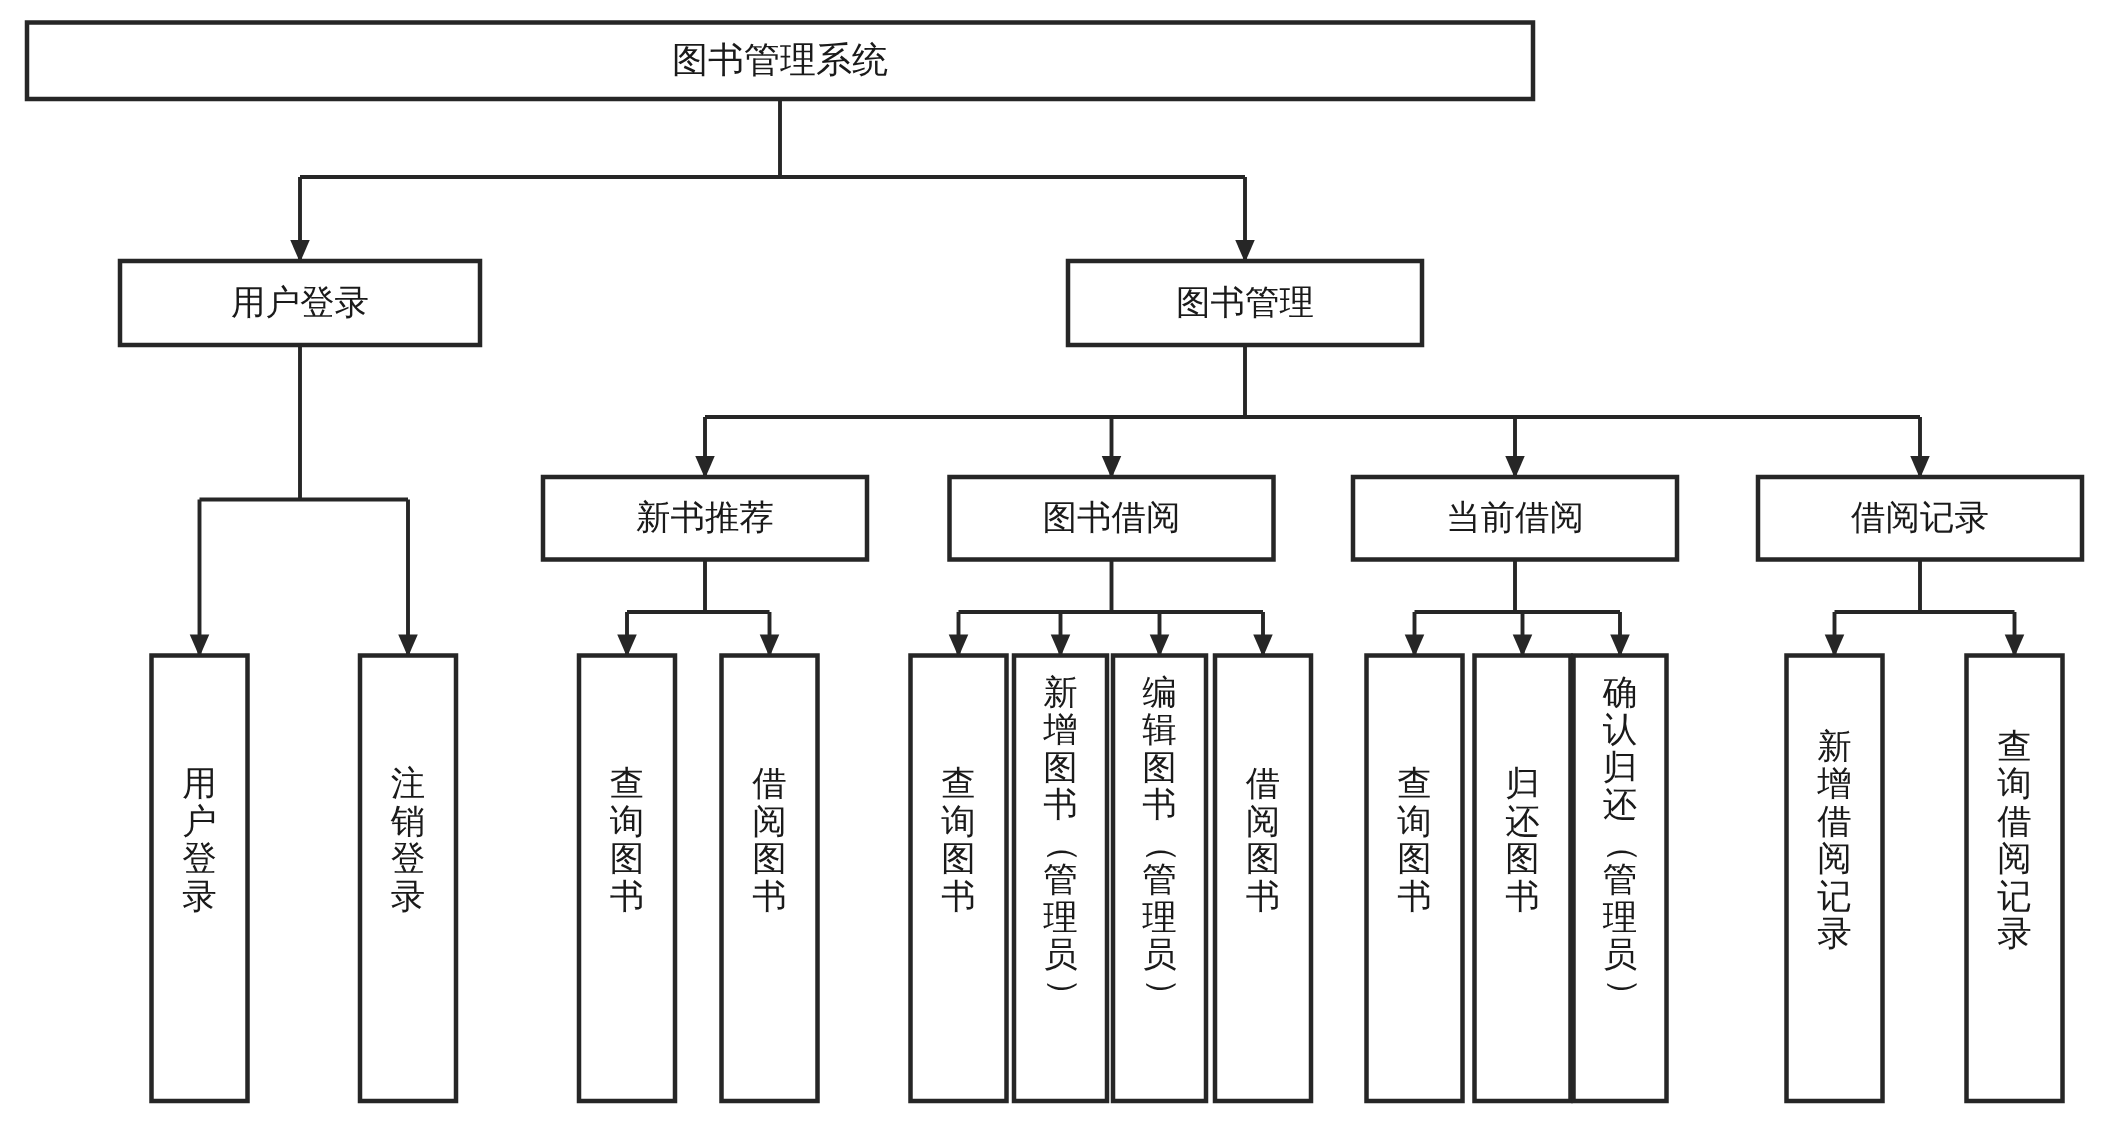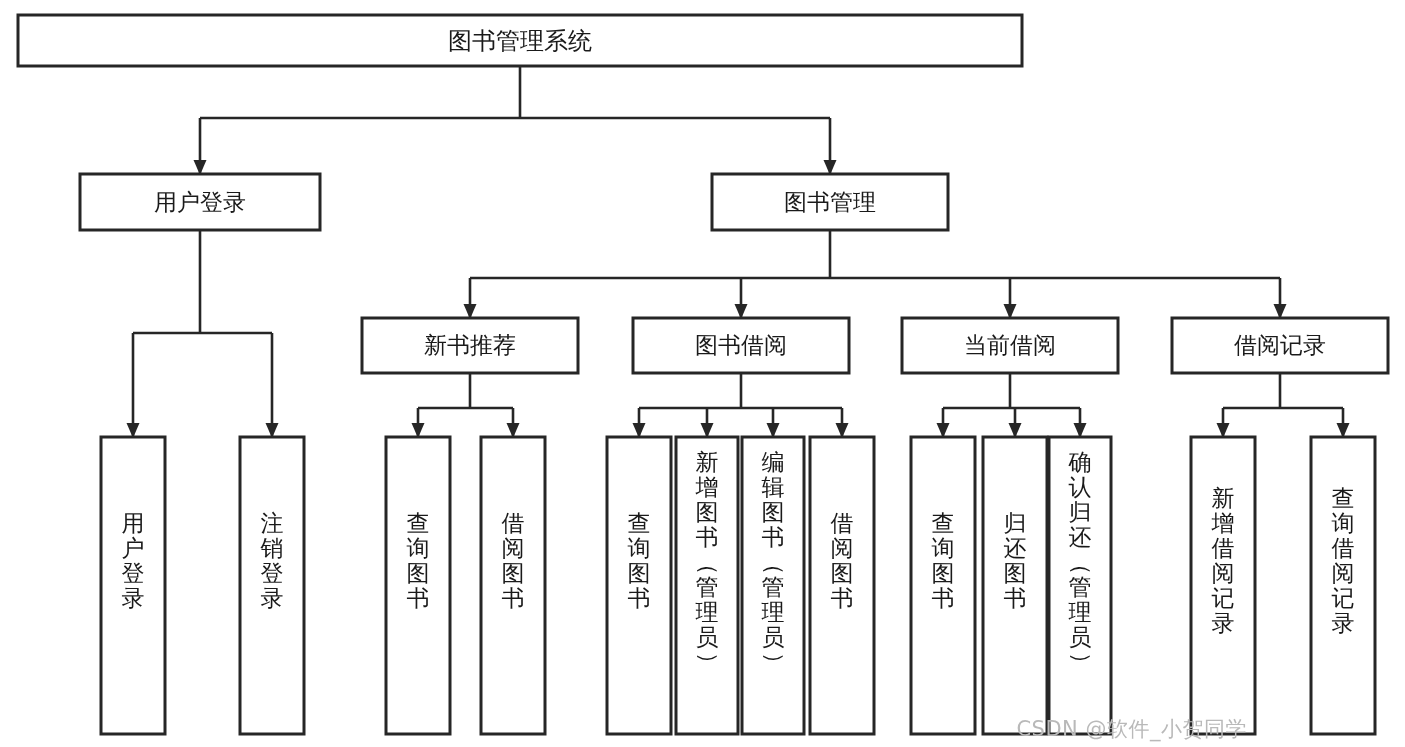--- a/index.html
+++ b/index.html
@@ -288,15 +288,14 @@
       <div class="vlabel" style="left: 1311px; top: 486.5px; width: 64px;">
         <span>查</span>
         <span>询</span>
         <span>借</span>
         <span>阅</span>
         <span>记</span>
         <span>录</span>
       </div>
     </div>
 
-  <div class="watermark">CSDN @软件_小贺同学</div>
 
 </div>
 
 </body></html>

